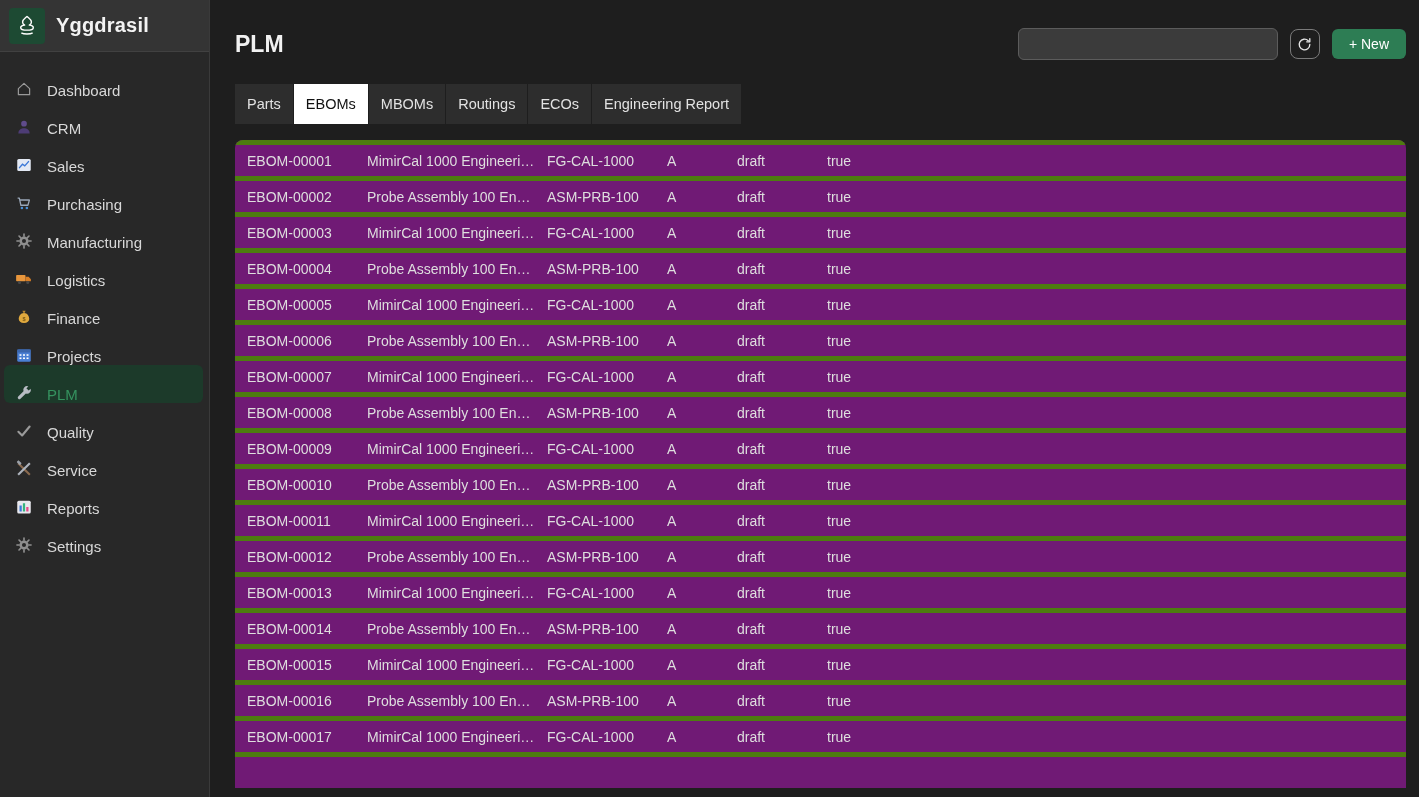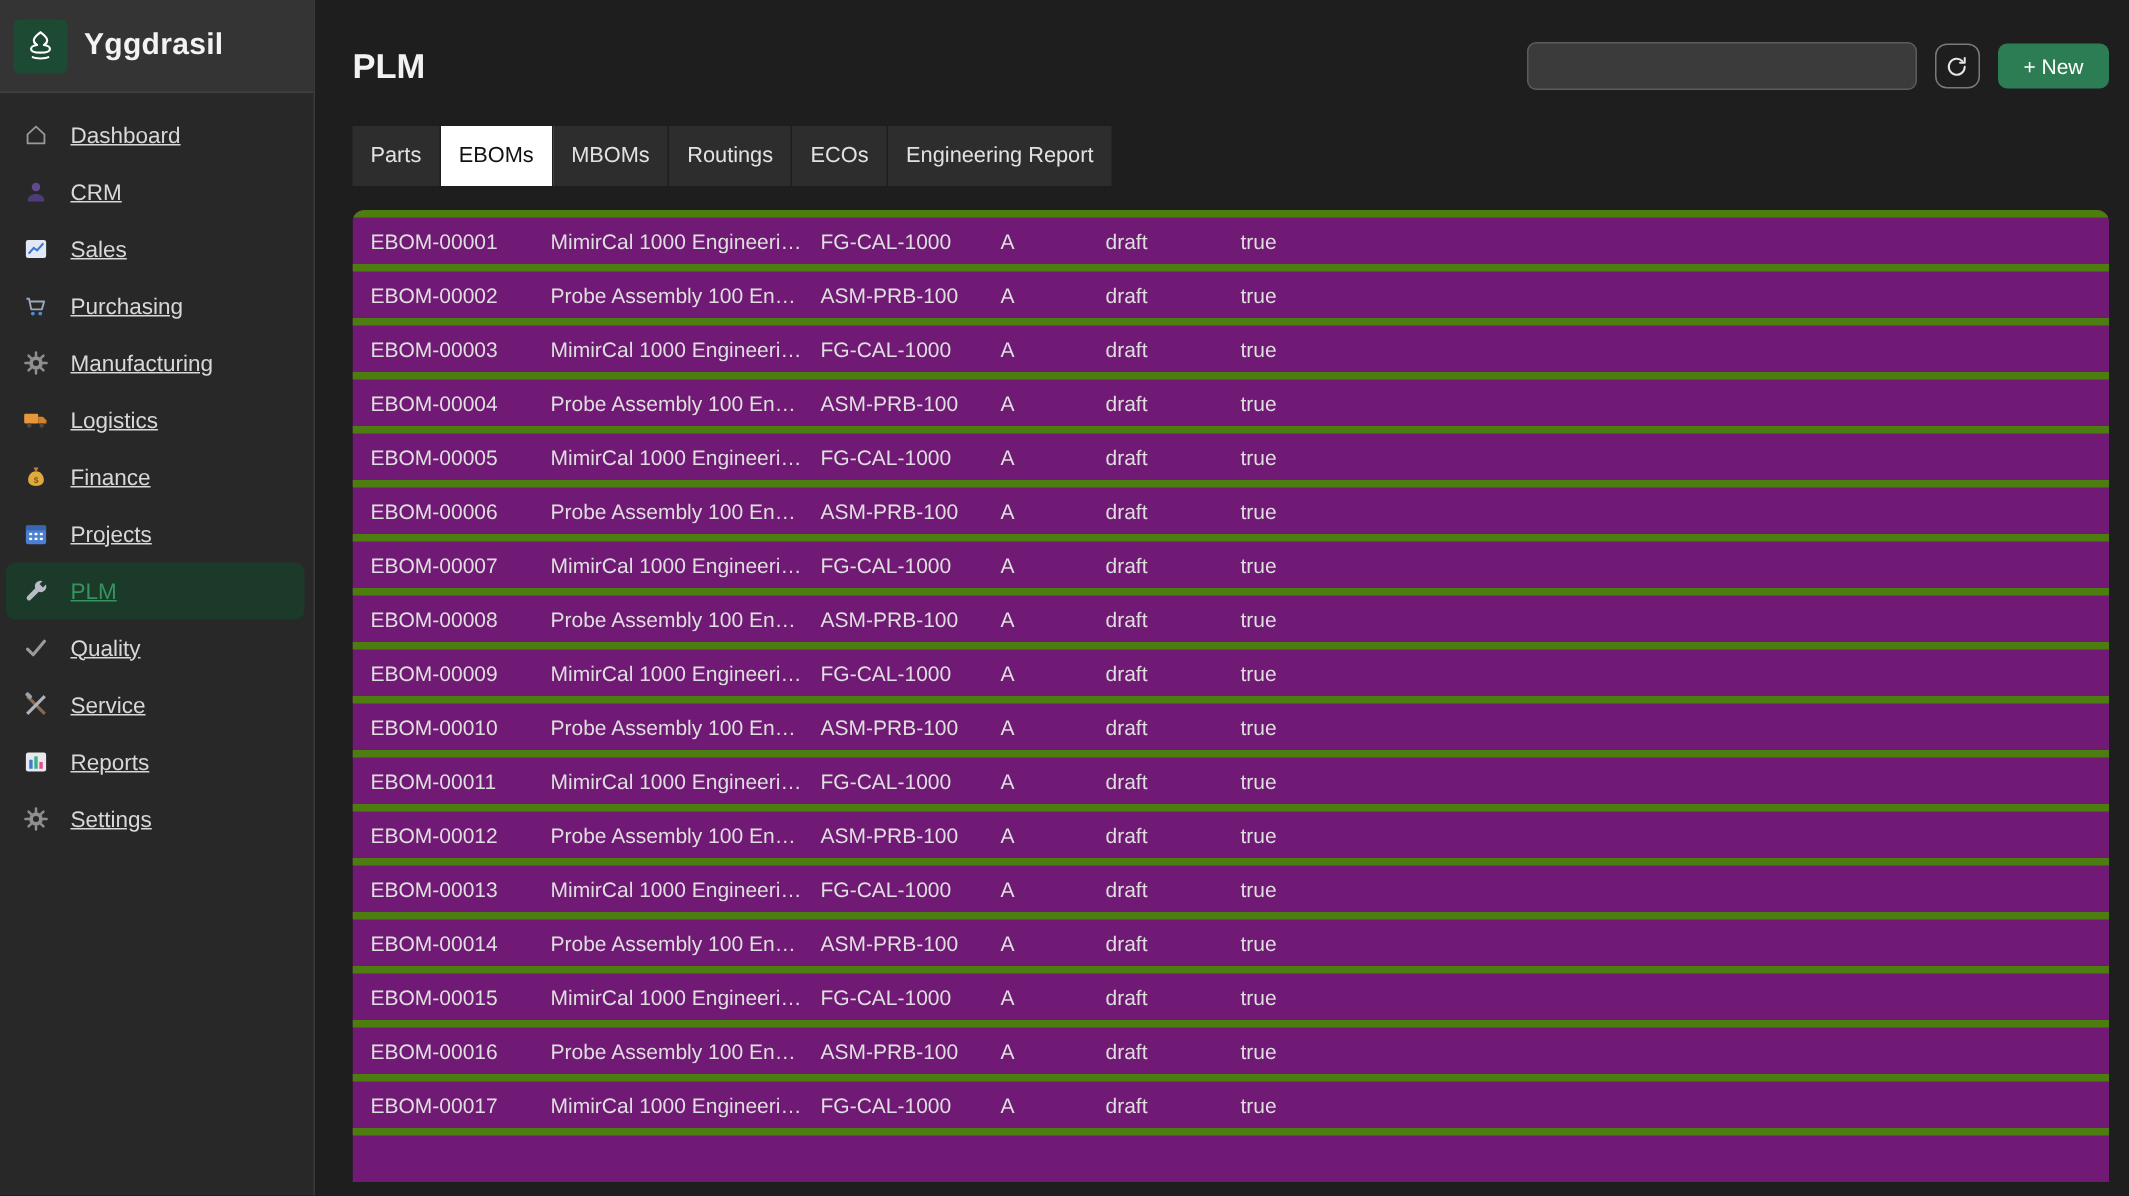--- a/index.html
+++ b/index.html
@@ -12,40 +12,39 @@
     display: flex;
   }
   
   .sidebar {
     width: 210px; min-width: 210px; height: 100%;
     background: #282828;
     border-right: 1px solid #3a3a3a;
     display: flex; flex-direction: column;
   }
   .side-header {
-    height: 62px; background: #343434;
+    height: 52px; background: #343434;
     border-bottom: 1px solid #414141;
     display: flex; align-items: center; gap: 11px;
     padding: 0 9px; flex: none;
   }
   .logo {
     width: 36px; height: 36px; border-radius: 4px;
     background: #1d4a33;
     display: flex; align-items: center; justify-content: center;
     flex: none;
   }
   .app-name { font-size: 20px; font-weight: bold; color: #f3f3f3; letter-spacing: 0.2px; }
   .nav { padding-top: 9px; }
   .side-item {
     height: 38px; margin: 0 6px 0 4px; padding-left: 10px;
     border-radius: 6px;
-    display: flex; align-items: center; gap: 13px;
+    display: flex; align-items: flex-end; gap: 13px;
     font-size: 15px; color: #d8d8d8; cursor: pointer;
     white-space: nowrap;
-    text-decoration: underline;
   }
   .side-item.active { background: #1c3a2a; color: #35935f; }
   .side-item .icon { width: 20px; height: 20px; display: flex; align-items: center; justify-content: center; flex: none; }
   .side-item .icon svg { width: 18px; height: 18px; }
   
   .main { flex: 1; padding: 0 13px 0 25px; background: #1e1e1e; }
   .main-header {
     margin-top: 28px; height: 32px;
     display: flex; align-items: center; justify-content: space-between;
   }

